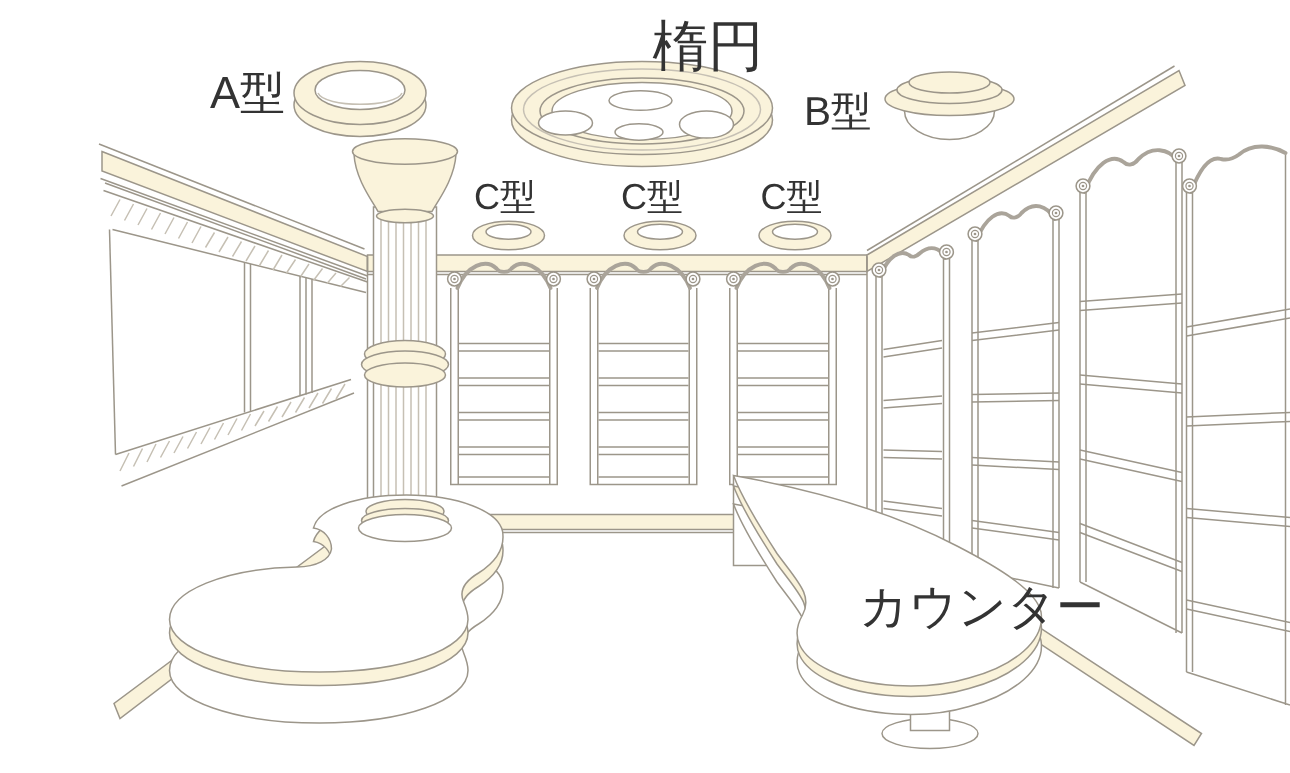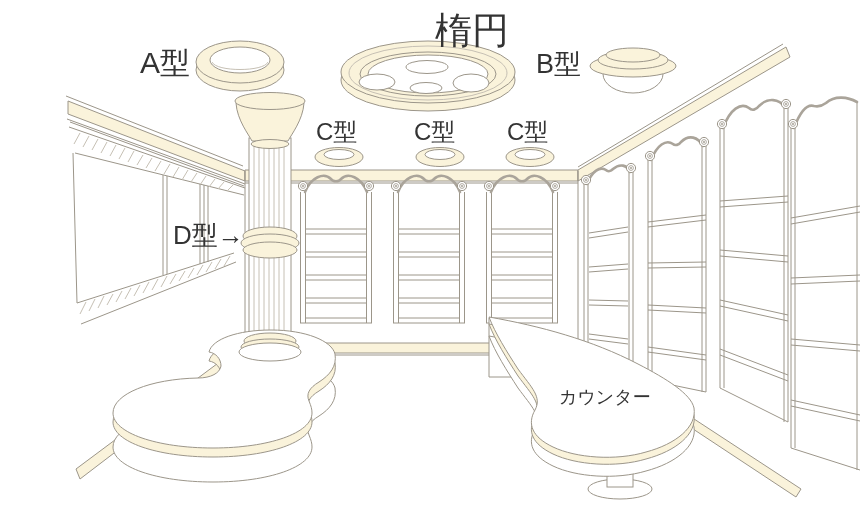--- a/index.html
+++ b/index.html
@@ -7,26 +7,26 @@
          font-family:"Liberation Sans",sans-serif;}
   #stage svg{position:absolute;left:0;top:0;}
   .o   {fill:none;stroke:#9c968a;stroke-width:1;}
   .lt  {fill:none;stroke:#c6c0b4;stroke-width:1;}
   .cream{fill:#FAF3DB;stroke:#9c968a;stroke-width:1;}
   .wht {fill:#ffffff;stroke:#9c968a;stroke-width:1;}
   .ped {fill:none;stroke:#aaa49a;stroke-width:2.6;stroke-linecap:round;}
   .lbl{position:absolute;color:#333;line-height:1;white-space:nowrap;}
   .lbl-a{left:140px;top:48px;font-size:30px;}
   .lbl-el{left:399px;top:12px;font-size:37px;margin-left:36px;}
-  .lbl-b{left:536px;top:51px;font-size:27px;}
+  .lbl-b{left:536px;top:61px;font-size:27px;}
   .lbl-c1{left:316px;top:120px;font-size:24px;}
   .lbl-c2{left:414px;top:120px;font-size:24px;}
   .lbl-c3{left:507px;top:120px;font-size:24px;}
   .lbl-d{left:173px;top:222px;font-size:26px;}
-  .lbl-counter{left:559px;top:388px;font-size:18px;}
+  .lbl-counter{left:573px;top:388px;font-size:32px;}
 </style>
 </head>
 <body>
 
 <div id="stage">
 <svg width="860" height="515" viewBox="0 0 860 515">
   <defs>
     <g id="rosette">
       <circle r="4.6" fill="#fff" stroke="#9c968a" stroke-width="1"></circle>
       <circle r="2.4" fill="none" stroke="#9c968a" stroke-width="0.8"></circle>
@@ -187,15 +187,14 @@
     <path class="wht" d="M489,317 C540,326 592,340 638,364 C667,379 691,394 694,408 C697,427 676,444 646,452 C616,461 576,458 553,447 C532,437 527,424 535,410 C542,397 532,388 518,369 C507,352 495,333 489,317 Z"></path>
   </g>
 </svg>
 
   <div class="lbl lbl-a">A型</div>
   <div class="lbl lbl-el">楕円</div>
   <div class="lbl lbl-b">B型</div>
   <div class="lbl lbl-c1">C型</div>
   <div class="lbl lbl-c2">C型</div>
   <div class="lbl lbl-c3">C型</div>
-  <div class="lbl lbl-d">D型→</div>
   <div class="lbl lbl-counter">カウンター</div>
 </div>
 
 </body></html>

